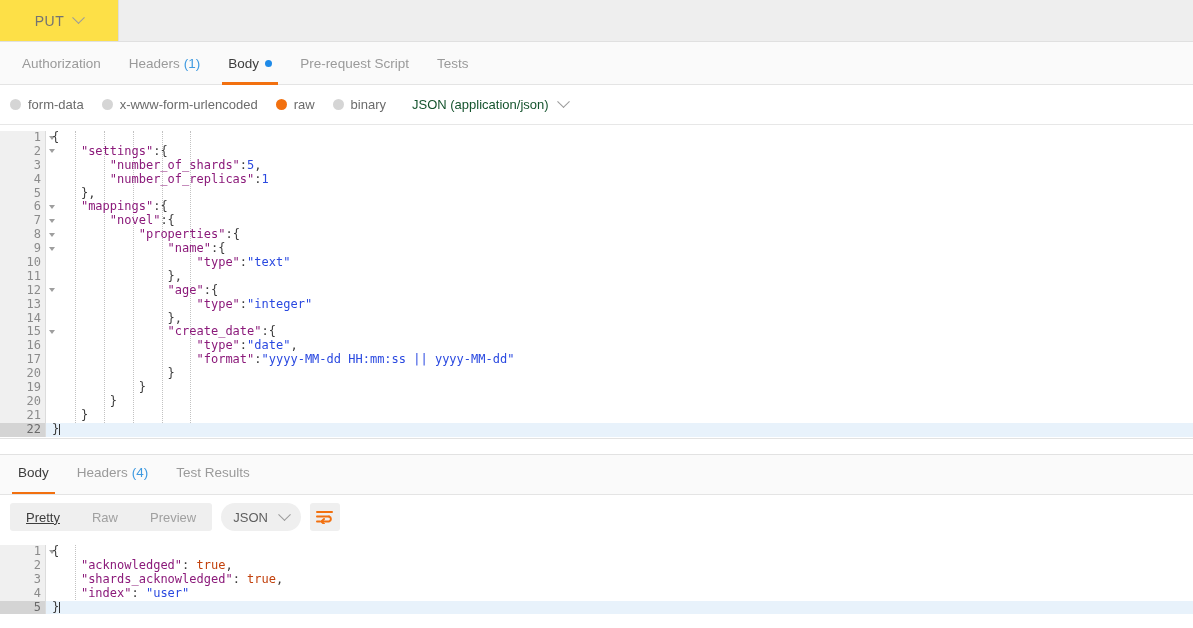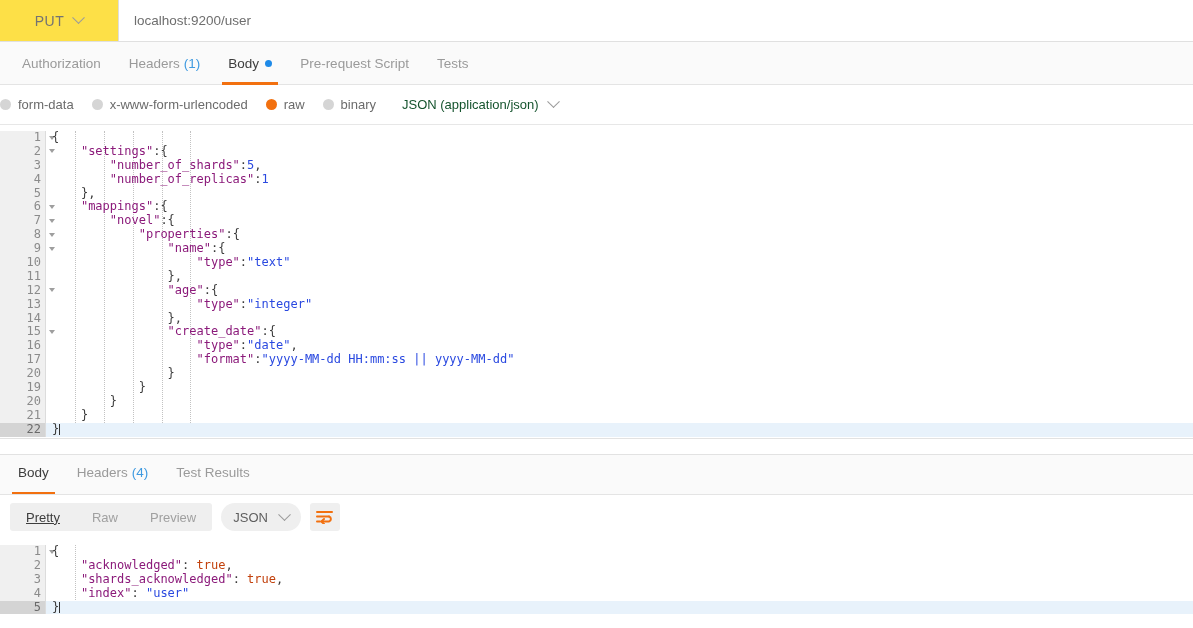--- a/index.html
+++ b/index.html
@@ -89,20 +89,21 @@
     display: inline-block;
   }
 
   
   .body-type-row {
     height: 40px;
     background: #ffffff;
     border-bottom: 1px solid #e7e7e7;
     display: flex;
     align-items: center;
+    padding-left: 10px;
   }
   .radio-item {
     display: flex;
     align-items: center;
     margin-right: 18px;
     cursor: pointer;
   }
   .radio {
     width: 11px; height: 11px;
     border-radius: 50%;
@@ -266,23 +267,20 @@
     cursor: pointer;
   }
 </style>
 </head>
 <body>
 
 <div class="urlbar">
   <div class="method-select">
     <span class="method-label">PUT</span>
     <span class="chev"></span>
-  </div>
-  <div class="url-field">
-    <span class="url-text">localhost:9200/user</span>
   </div>
 </div>
 
 <div class="req-tabs" id="req-tabs">
     <div class="rtab">
       <span>Authorization</span>
     </div>
     <div class="rtab">
       <span>Headers</span>
       <span class="cnt">(1)</span>

